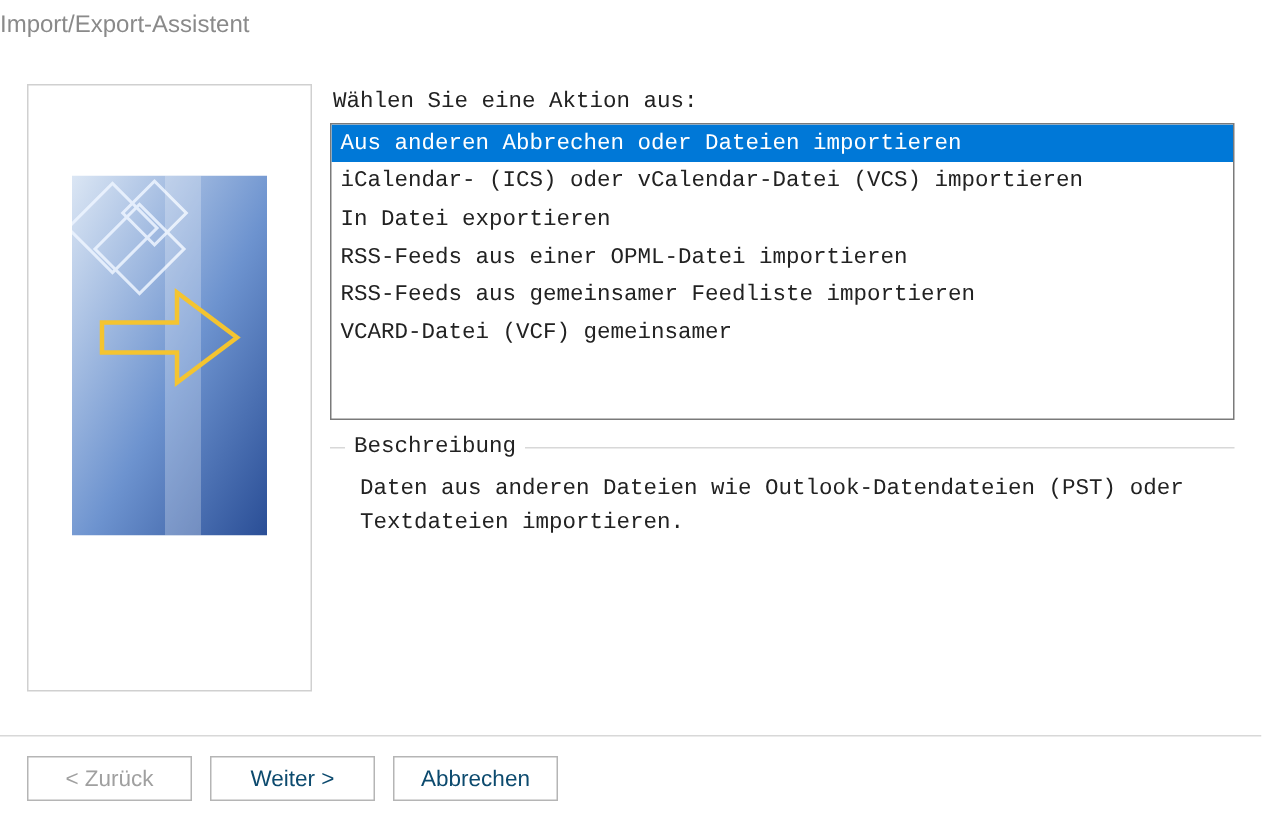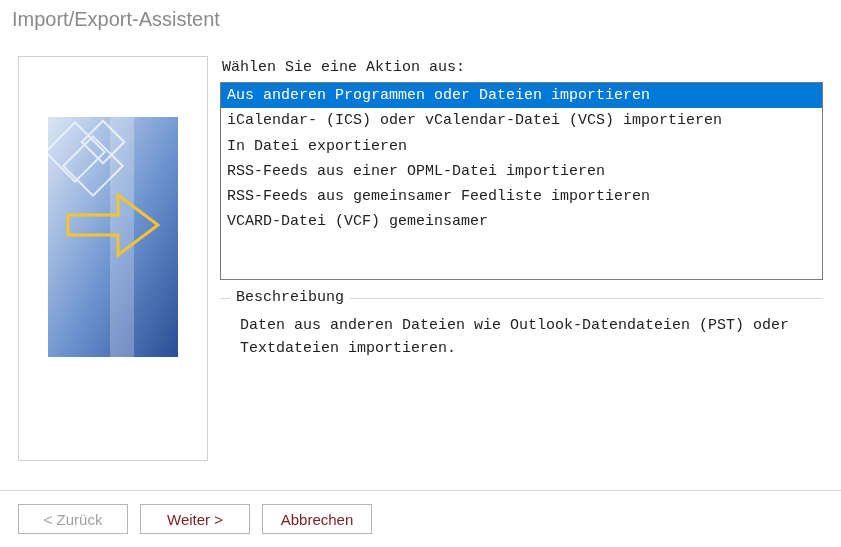--- a/index.html
+++ b/index.html
@@ -15,22 +15,22 @@
     overflow: hidden;
   }
   .dialog {
     width: 841px;
     height: 547px;
     display: flex;
     flex-direction: column;
   }
   .titlebar {
     height: 40px;
-    padding: 8px 12px 0 12px;
-    font-size: 20px;
+    padding: 8px 12px 0 0;
+    font-size: 16px;
     color: #8a8a8a;
   }
   .body-area {
     flex: 1 1 auto;
     display: flex;
     flex-direction: row;
     padding: 16px 18px 4px 18px;
   }
   .side-panel {
     width: 190px;
@@ -107,21 +107,21 @@
     justify-content: flex-start;
     padding: 0 18px;
     gap: 12px;
   }
   .btn {
     min-width: 110px;
     height: 30px;
     border: 1px solid #b5b5b5;
     background: #ffffff;
     font-size: 15px;
-    color: #7f1d1d;
+    color: #0c4a6e;
     cursor: pointer;
     padding: 0 14px;
   }
   .btn:disabled {
     color: #a0a0a0;
     cursor: default;
   }
 </style>
 </head>
 <body>
@@ -155,21 +155,21 @@
           <path d="M20 98 L70 98 L70 78 L110 108 L70 138 L70 118 L20 118 Z"></path>
         </g>
       </svg>
     </div>
 
     <div class="main-panel">
 
       <div class="prompt-label">Wählen Sie eine Aktion aus:</div>
 
       <div class="action-listbox" role="listbox">
-        <div class="action-item selected" role="option">Aus anderen Programmen oder Dateien importieren</div>
+        <div class="action-item selected" role="option">Aus anderen Abbrechen oder Dateien importieren</div>
         <div class="action-item" role="option">iCalendar- (ICS) oder vCalendar-Datei (VCS) importieren</div>
         <div class="action-item" role="option">In Datei exportieren</div>
         <div class="action-item" role="option">RSS-Feeds aus einer OPML-Datei importieren</div>
         <div class="action-item" role="option">RSS-Feeds aus gemeinsamer Feedliste importieren</div>
         <div class="action-item" role="option">VCARD-Datei (VCF) gemeinsamer</div>
       </div>
 
       <div class="description-group">
         <span class="group-label">Beschreibung</span>
         <div class="description-text">Daten aus anderen Dateien wie Outlook-Datendateien (PST) oder Textdateien importieren.</div>

